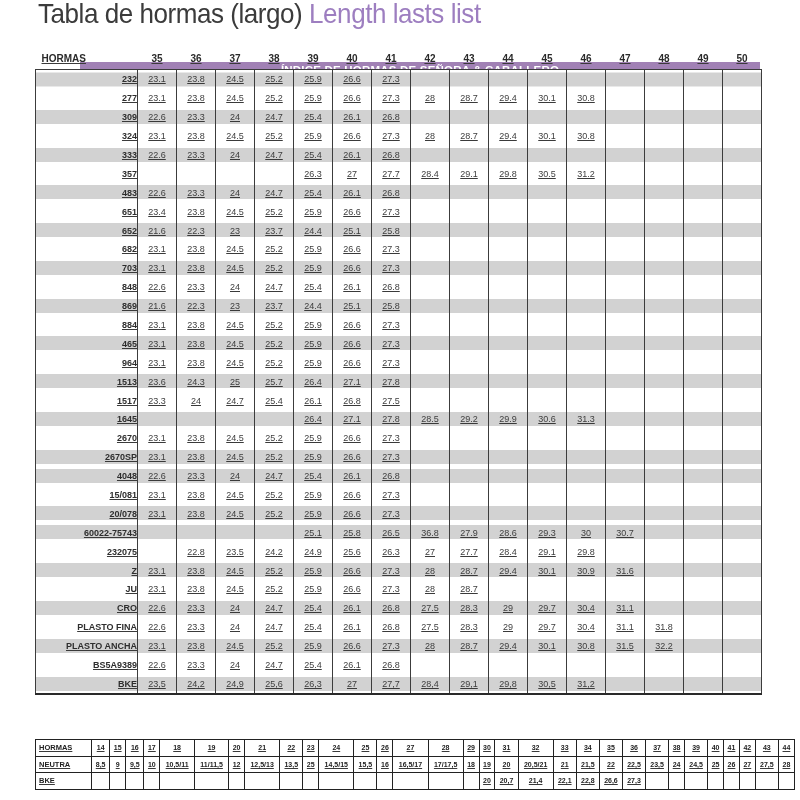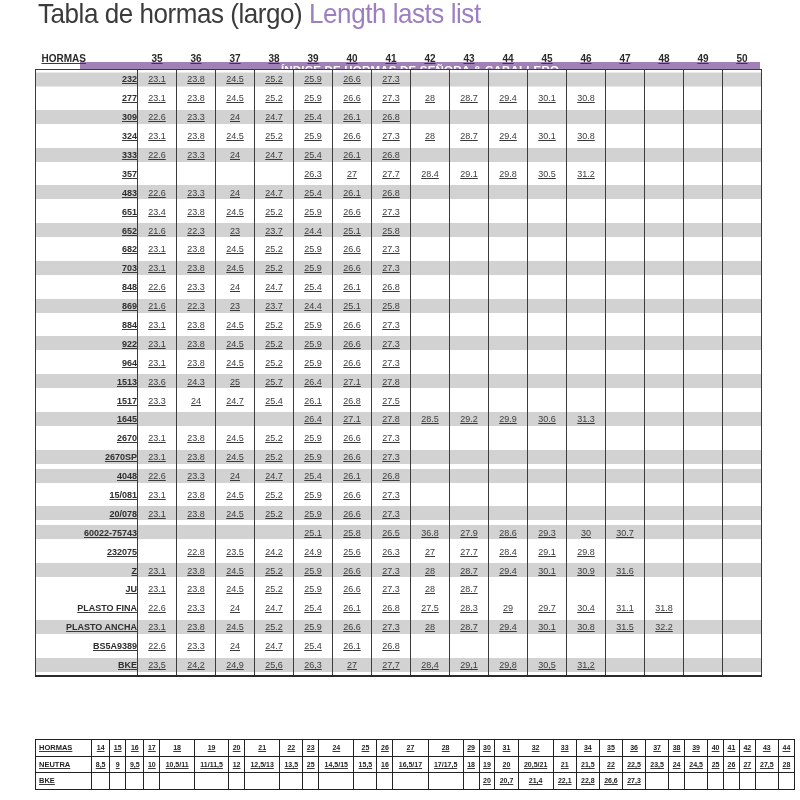--- a/index.html
+++ b/index.html
@@ -365,21 +365,21 @@
         <td></td>
         <td></td>
         <td></td>
         <td></td>
         <td></td>
         <td></td>
         <td></td>
         <td></td>
       </tr>
       <tr class="stripe">
-        <th>922</th>
+        <th>465</th>
         <td>23.1</td>
         <td>23.8</td>
         <td>24.5</td>
         <td>25.2</td>
         <td>25.9</td>
         <td>26.6</td>
         <td>27.3</td>
         <td></td>
         <td></td>
         <td></td>
@@ -626,20 +626,39 @@
         <td>25.2</td>
         <td>25.9</td>
         <td>26.6</td>
         <td>27.3</td>
         <td>28</td>
         <td>28.7</td>
         <td></td>
         <td></td>
         <td></td>
         <td></td>
+        <td></td>
+        <td></td>
+        <td></td>
+      </tr>
+      <tr class="stripe">
+        <th>CRO</th>
+        <td>22.6</td>
+        <td>23.3</td>
+        <td>24</td>
+        <td>24.7</td>
+        <td>25.4</td>
+        <td>26.1</td>
+        <td>26.8</td>
+        <td>27.5</td>
+        <td>28.3</td>
+        <td>29</td>
+        <td>29.7</td>
+        <td>30.4</td>
+        <td>31.1</td>
         <td></td>
         <td></td>
         <td></td>
       </tr>
       <tr>
         <th>PLASTO FINA</th>
         <td>22.6</td>
         <td>23.3</td>
         <td>24</td>
         <td>24.7</td>

